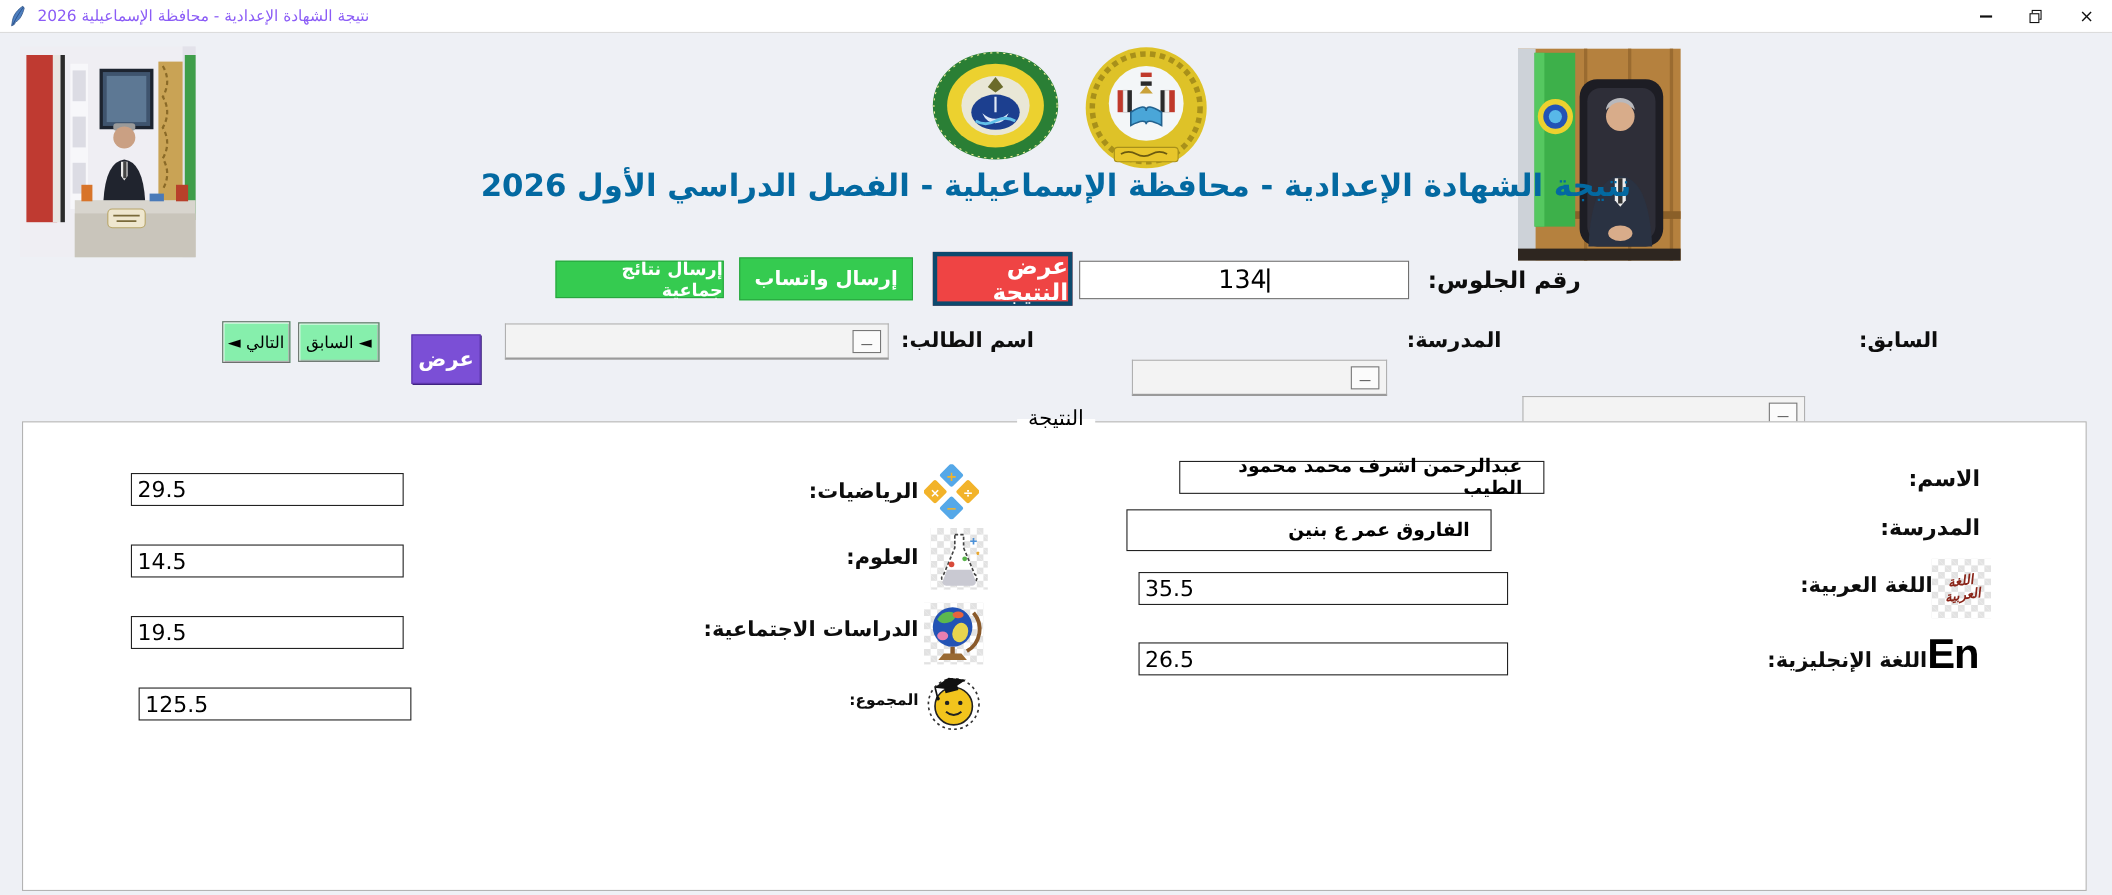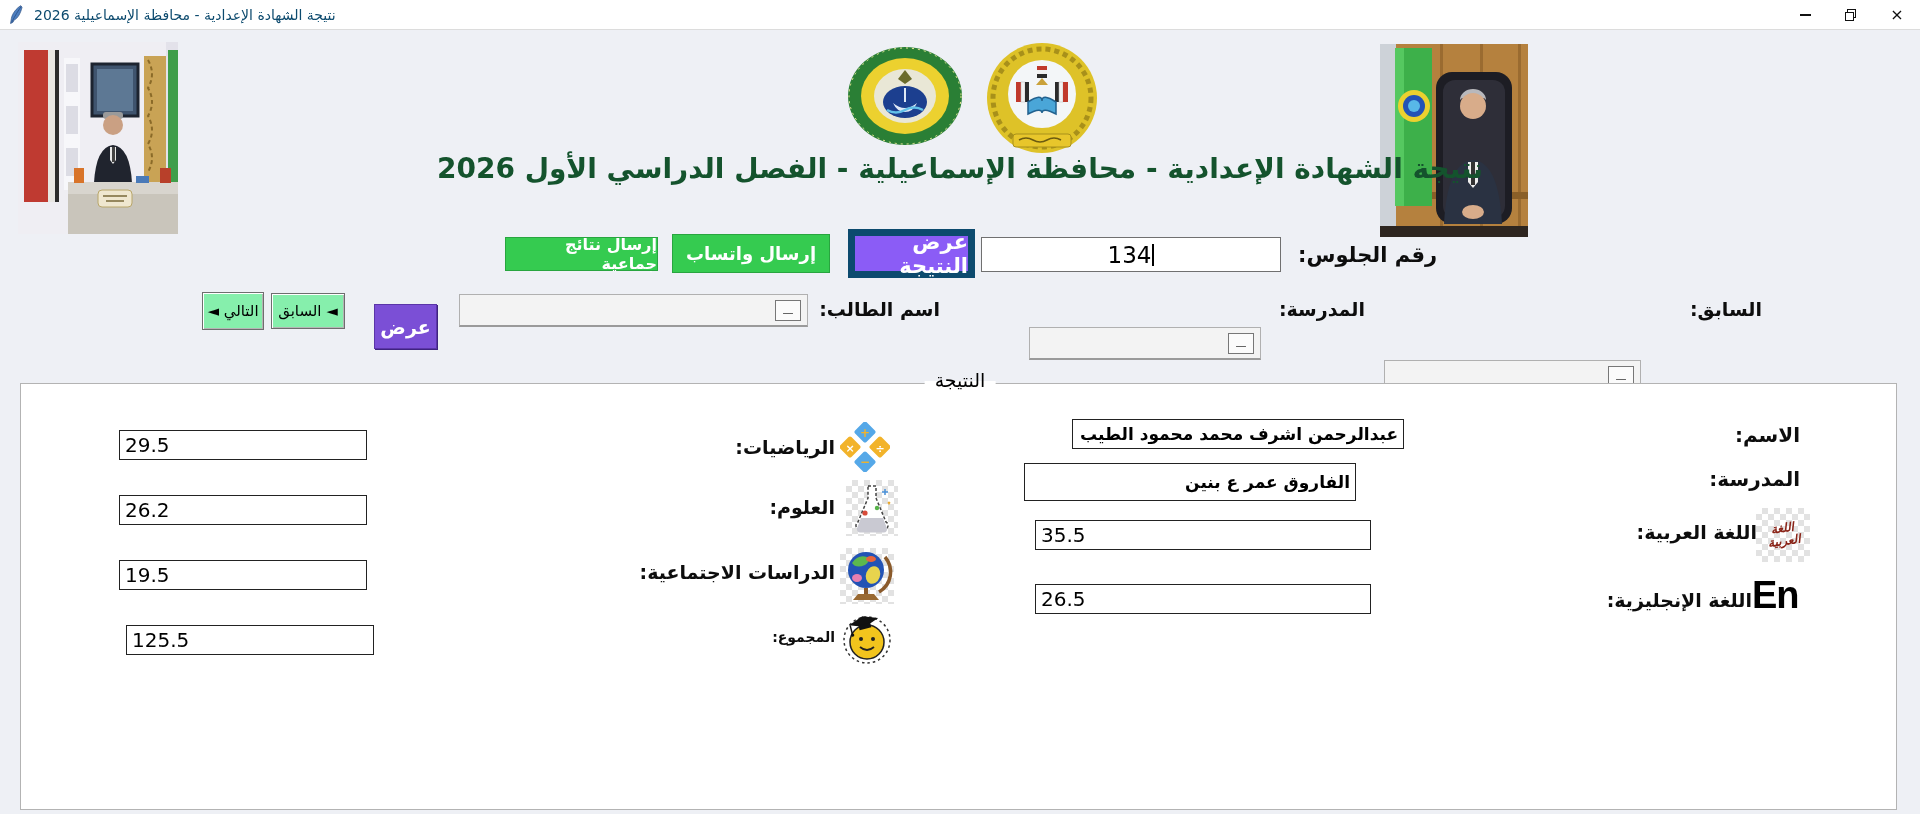--- a/index.html
+++ b/index.html
@@ -5,39 +5,39 @@
   * { margin:0; padding:0; box-sizing:border-box; }
   html,body { width:1920px; height:814px; overflow:hidden;
     font-family:"DejaVu Sans","Liberation Sans",sans-serif; }
   #app { position:relative; width:1920px; height:814px; background:#eef0f5; }
   .abs { position:absolute; }
 
   
   .titlebar { position:absolute; top:0; left:0; width:1920px; height:30px;
     background:#ffffff; border-bottom:1px solid #dcdcdc; display:flex; align-items:center; }
   .app-icon { margin-left:8px; width:18px; height:22px; display:flex; align-items:center; }
-  .win-title { margin-left:8px; font-size:14px; color:#0c4a6e; direction:rtl; }
+  .win-title { margin-left:8px; font-size:14px; color:#8b5cf6; direction:rtl; }
   .win-controls { position:absolute; right:0; top:0; height:30px; display:flex; }
   .wbtn { width:46px; height:30px; display:flex; align-items:center; justify-content:center;
     cursor:default; color:#111; }
   .min-glyph { width:11px; height:1.5px; background:#111; }
   .restore-glyph { position:relative; width:12px; height:12px; }
   .restore-glyph .r-back { position:absolute; top:0; left:2px; width:9px; height:9px; border:1.2px solid #111; }
   .restore-glyph .r-front { position:absolute; top:3px; left:0; width:9px; height:9px; border:1.2px solid #111; background:#fff; }
   .close-glyph { font-size:16px; line-height:1; }
 
   
   .photo { border:0; }
-  .arabic-title { color:#14532d; font-weight:bold; font-size:28px; text-align:center; direction:rtl; width:1920px; }
+  .arabic-title { color:#0369a1; font-weight:bold; font-size:28px; text-align:center; direction:rtl; width:1920px; }
 
   
   .btn { display:flex; align-items:center; justify-content:center; color:#fff; font-weight:bold;
     direction:rtl; cursor:pointer; }
   .btn-green { background:#35cb50; border:1px solid #28a53f; }
-  .btn-blue { background:#8b5cf6; border:7px solid #0c4a6e; }
+  .btn-blue { background:#ef4444; border:4px solid #0c4a6e; }
   .btn-purple { background:#7b4fd6; border:1px solid #5b35a8; box-shadow:1px 1px 0 #3f2380; }
   .btn-plain { background:#86efac; color:#000; font-weight:normal; border:1px solid #6e6e6e;
     box-shadow:inset 1px 1px 0 #ffffff, inset -1px -1px 0 #b5b5b5; direction:ltr; }
 
   .entry { background:#fff; display:flex; align-items:center; }
   .seat-entry { border:1px solid #707070; font-size:23px; justify-content:center; }
   .caret { width:2px; height:22px; background:#000; margin-left:1px; }
 
   .arlabel { direction:rtl; font-weight:bold; color:#0d0d0d; white-space:nowrap; }
 
@@ -47,21 +47,21 @@
     font-size:11px; color:#333; line-height:1.4; cursor:pointer; }
 
   
   .groupbox { position:absolute; left:20px; top:383px; width:1877px; height:427px;
     background:#ffffff; border:1px solid #b3b3b3; }
   .group-title { position:absolute; left:50%; top:369px; transform:translateX(-50%);
     padding:0 10px; font-size:19px; font-weight:normal; direction:rtl;
     background:linear-gradient(to bottom,#eef0f5 55%,#ffffff 45%); }
 
   .field { background:#fff; border:1.5px solid #222; display:flex; align-items:center; font-size:20px; }
-  .field.rtl { direction:rtl; padding-right:5px; font-size:17px; font-weight:bold;text-align:right; }
+  .field.rtl { direction:rtl; padding-right:19px; font-size:17px; font-weight:bold;text-align:right; }
   .field.num { padding-left:5px; direction:ltr; }
 
   .checker { background-color:#fff;
     background-image:
       linear-gradient(45deg,#e2e2e2 25%,transparent 25%,transparent 75%,#e2e2e2 75%),
       linear-gradient(45deg,#e2e2e2 25%,transparent 25%,transparent 75%,#e2e2e2 75%);
     background-position:0 0,6px 6px; background-size:12px 12px;
     display:flex; align-items:center; justify-content:center; }
   .arabic-cal { color:#8a2418; font-weight:bold; font-style:italic; font-size:12px;
     line-height:1.1; text-align:center; transform:rotate(-8deg); direction:rtl; }
@@ -260,21 +260,21 @@
     <svg width="52" height="56" viewBox="0 0 52 56">
       <path d="M22 6 h8 v12 l10 24 a4 4 0 0 1 -4 7 h-20 a4 4 0 0 1 -4 -7 l10 -24 z" fill="#ffffff" stroke="#444" stroke-width="1.5" stroke-dasharray="3 2"></path>
       <path d="M15 38 l-3.5 9 a3.5 3.5 0 0 0 3.5 5.5 h22 a3.5 3.5 0 0 0 3.5 -5.5 l-3.5 -9 z" fill="#c9c9d2"></path>
       <circle cx="19" cy="33" r="2.6" fill="#d84b3a"></circle>
       <circle cx="31" cy="28" r="2.2" fill="#57b349"></circle>
       <path d="M36 12 h6 M39 9 v6" stroke="#4a90d8" stroke-width="1.5"></path>
       <path d="M42 22 l2 2 M44 22 l-2 2" stroke="#e8a62b" stroke-width="1.5"></path>
     </svg>
   </div>
   <div class="abs arlabel" style="right:1085px; top:496px; font-size:19px;">العلوم:</div>
-  <div class="abs field num" style="left:119px; top:495px; width:248px; height:30px;">26.2</div>
+  <div class="abs field num" style="left:119px; top:495px; width:248px; height:30px;">14.5</div>
 
   <div class="abs checker" style="left:840px; top:548px; width:54px; height:56px;">
     <svg width="54" height="56" viewBox="0 0 54 56">
       <circle cx="26" cy="22" r="18" fill="#2353b5"></circle>
       <path d="M12 15 q6 -9 15 -6 q4 4 -2 8 q-9 4 -13 -2 z" fill="#5cb84e"></path>
       <ellipse cx="33" cy="27" rx="7" ry="9" fill="#e8d44d" transform="rotate(20 33 27)"></ellipse>
       <ellipse cx="17" cy="30" rx="5" ry="4" fill="#e87fb0"></ellipse>
       <ellipse cx="31" cy="11" rx="5" ry="3" fill="#e8643c"></ellipse>
       <path d="M45 9 a23 23 0 0 1 -6 35" stroke="#8a5a2b" stroke-width="3.5" fill="none"></path>
       <rect x="24" y="40" width="4" height="8" fill="#8a5a2b"></rect>

